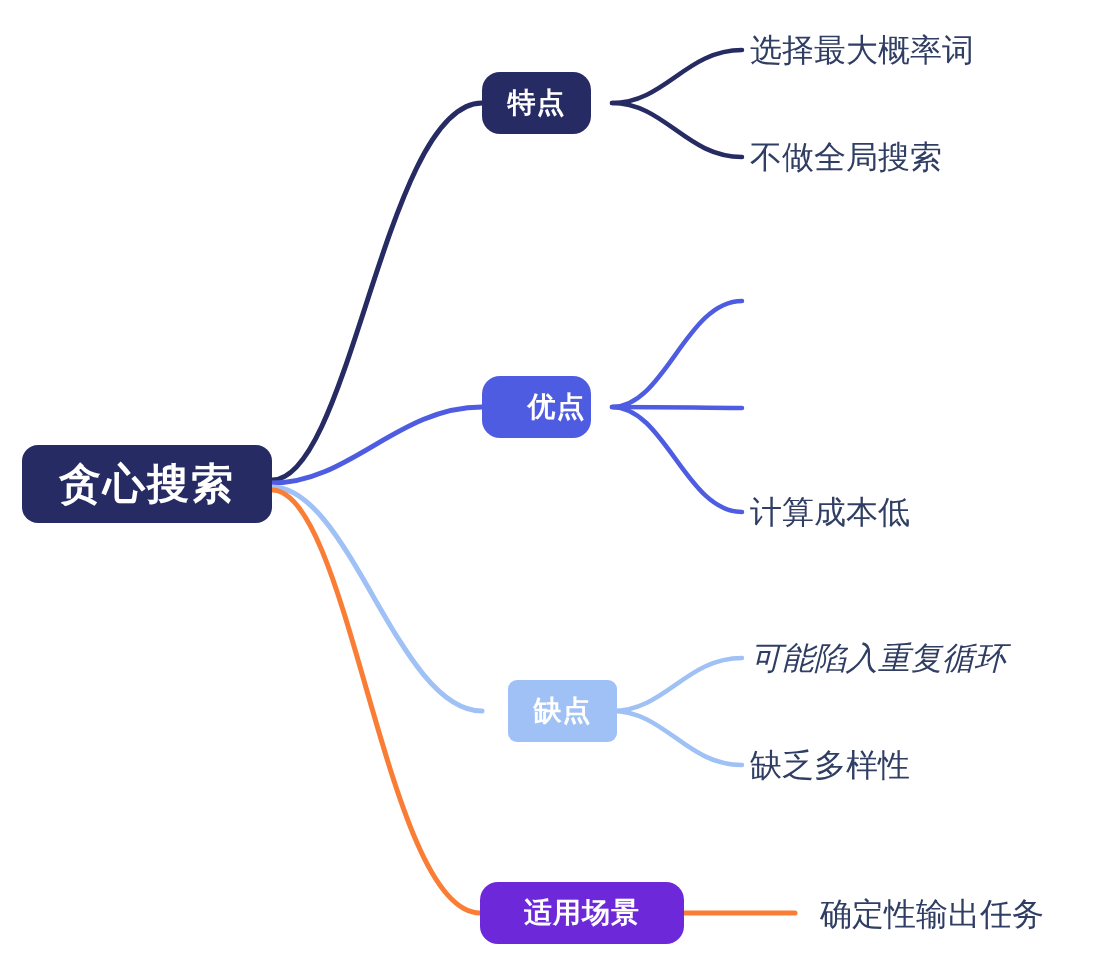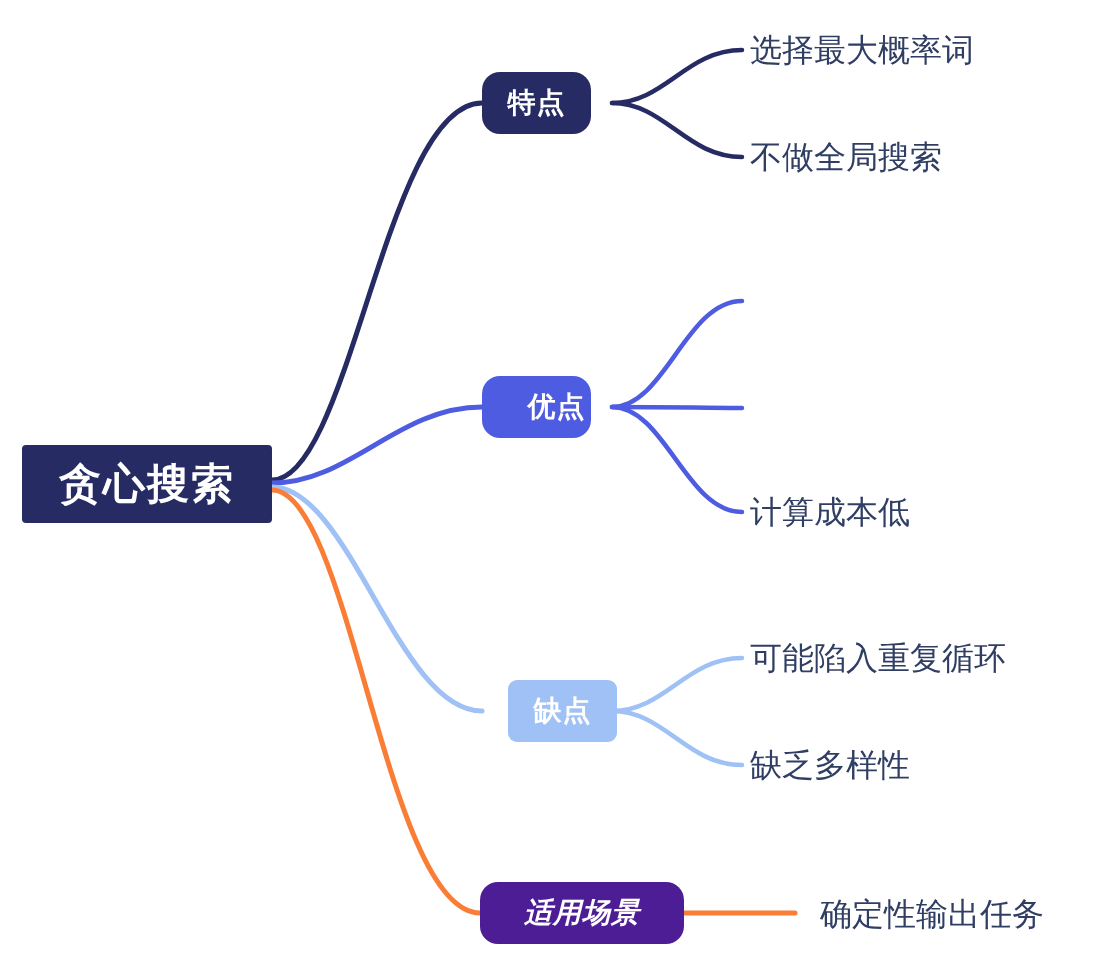--- a/index.html
+++ b/index.html
@@ -13,42 +13,42 @@
   .edges{position:absolute;left:0;top:0;width:1096px;height:966px;}
   .node{
     position:absolute;
     display:flex;align-items:center;justify-content:center;
     color:#ffffff;font-weight:bold;
     box-sizing:border-box;
     cursor:default;
   }
   .root-node{
     left:22px;top:445px;width:250px;height:78px;
-    border-radius:4px;font-size:42px;letter-spacing:2px;
+    border-radius:16px;font-size:42px;letter-spacing:2px;
   }
   .branch-node{
     width:109px;height:62px;border-radius:18px;
     font-size:28px;letter-spacing:1px;
   }
   .branch-tedian{left:482px;top:72px;}
   .branch-youdian{left:482px;top:376px;padding-left:40px;}
   .branch-quedian{left:508px;top:680px;border-radius:9px;}
   .branch-shiyong{left:480px;top:882px;width:204px;}
   .child{
     position:absolute;
     height:40px;line-height:40px;
     font-size:32px;font-weight:500;
     color:#303e63;white-space:nowrap;
   }
   .c-b1-0{left:750px;top:30px;}
   .c-b1-1{left:750px;top:137px;}
   .c-b2-0{left:750px;top:281px;}
   .c-b2-1{left:750px;top:388px;}
   .c-b2-2{left:750px;top:492px;}
-  .c-b3-0{left:750px;top:638px;}
+  .c-b3-0{left:750px;top:638px;font-style:italic;}
   .c-b3-1{left:750px;top:745px;}
   .c-b4-0{left:820px;top:894px;}
 </style>
 </head>
 <body>
 
 <div class="canvas">
 
   <svg class="edges" width="1096" height="966" viewBox="0 0 1096 966" fill="none" stroke-linecap="round">
 
@@ -79,21 +79,21 @@
   </div>
 
   <div class="node branch-node branch-youdian" style="background: rgb(78, 92, 225);">
     <span>优点</span>
   </div>
 
   <div class="node branch-node branch-quedian" style="background: rgb(159, 193, 245);">
     <span>缺点</span>
   </div>
 
-  <div class="node branch-node branch-shiyong" style="background: #4c1d95; font-style: italic;">
+  <div class="node branch-node branch-shiyong" style="background: #6d28d9;">
     <span>适用场景</span>
   </div>
 
   <div class="child c-b1-0">选择最大概率词</div>
   <div class="child c-b1-1">不做全局搜索</div>
 
   <div class="child c-b2-2">计算成本低</div>
 
   <div class="child c-b3-0">可能陷入重复循环</div>
   <div class="child c-b3-1">缺乏多样性</div>

